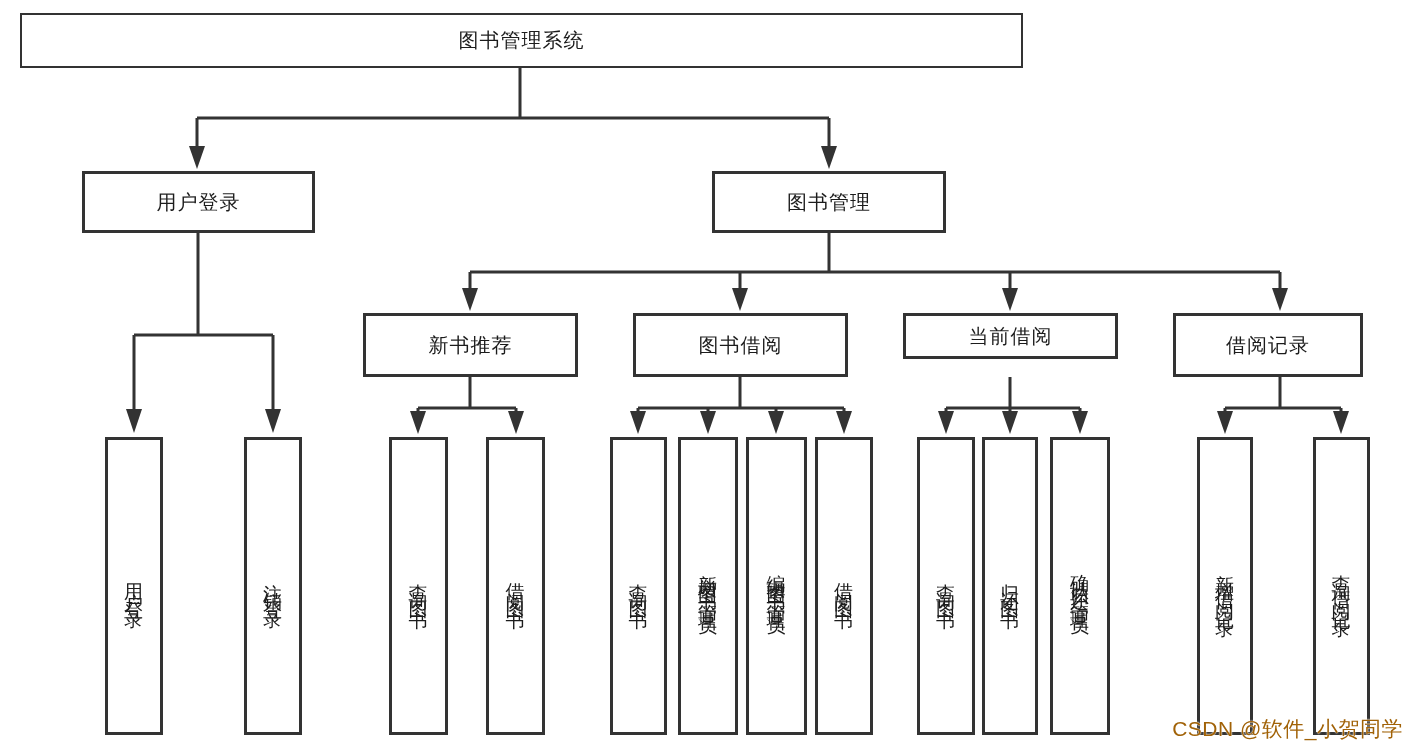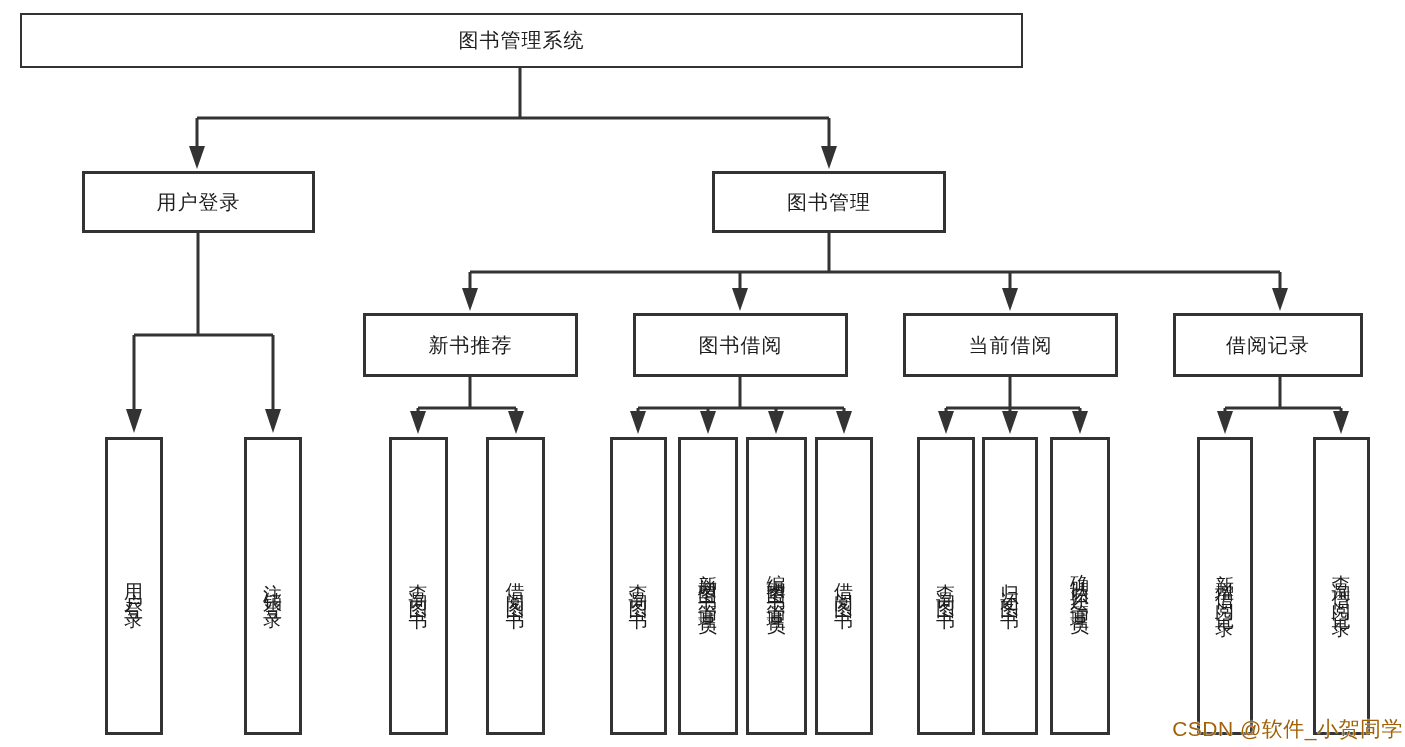--- a/index.html
+++ b/index.html
@@ -111,21 +111,21 @@
   <div class="box h" style="left:712px;top:171px;width:234px;height:62px">
     <span>图书管理</span>
   </div>
 
   <div class="box h" style="left:363px;top:313px;width:215px;height:64px">
     <span>新书推荐</span>
   </div>
   <div class="box h" style="left:633px;top:313px;width:215px;height:64px">
     <span>图书借阅</span>
   </div>
-  <div class="box h" style="left:903px;top:313px;width:215px;height:64px">
+  <div class="box h" style="left:903px;top:313px;width:215px;height:46px">
     <span>当前借阅</span>
   </div>
   <div class="box h" style="left:1173px;top:313px;width:190px;height:64px">
     <span>借阅记录</span>
   </div>
 
   <div class="box v" style="left:105px;top:437px;width:58px;height:298px">
     <span class="vtext">用户登录</span>
   </div>
   <div class="box v" style="left:244px;top:437px;width:58px;height:298px">

